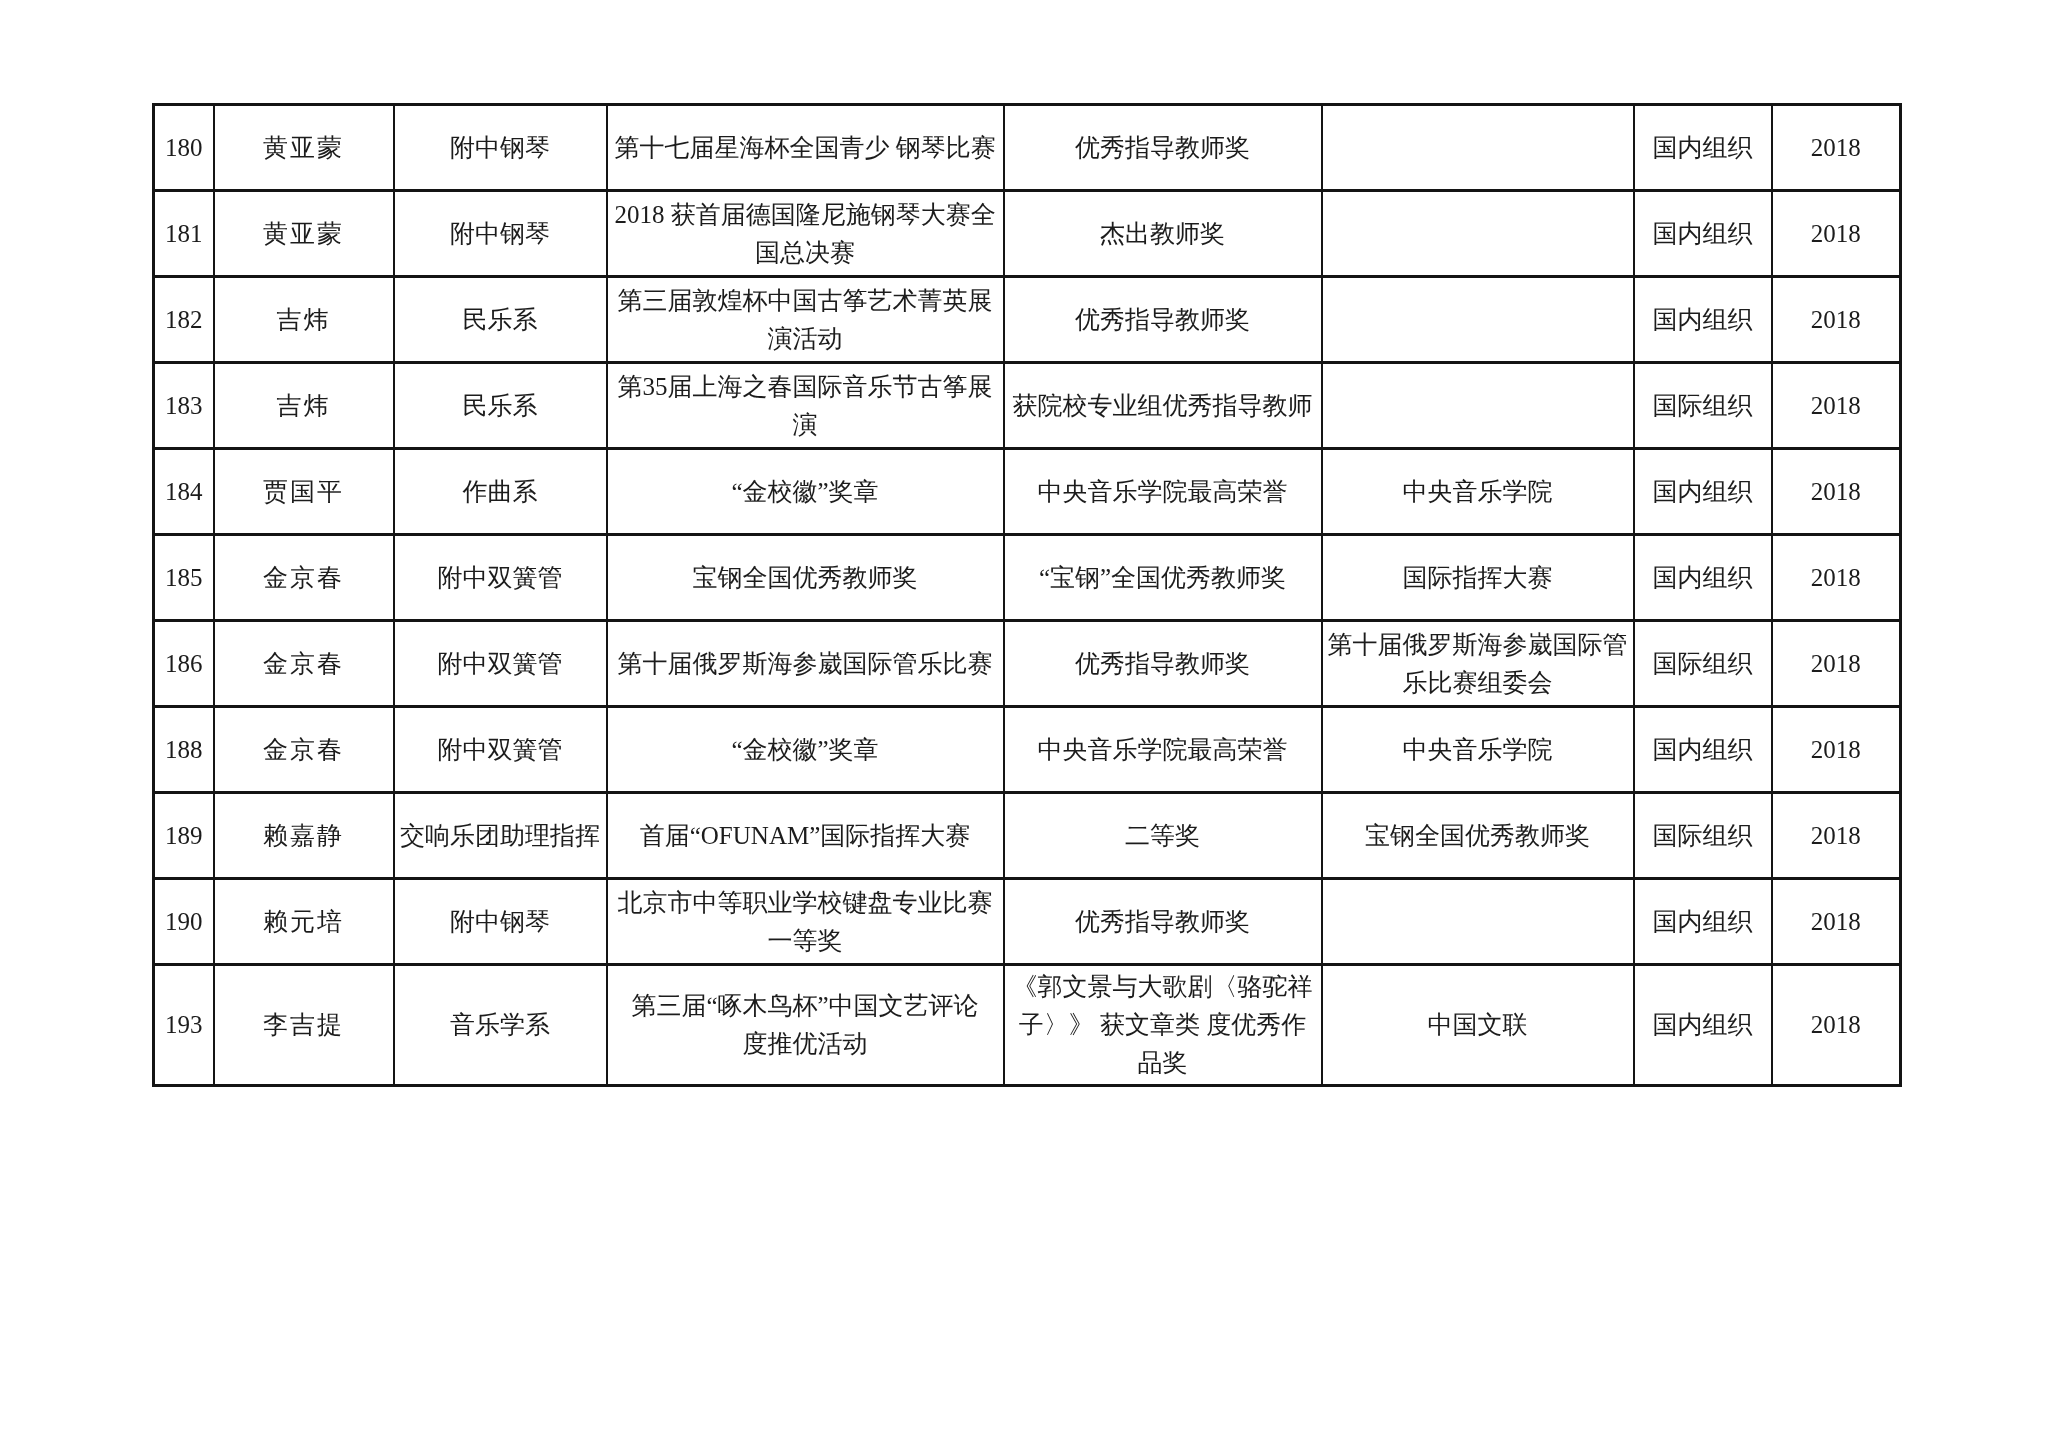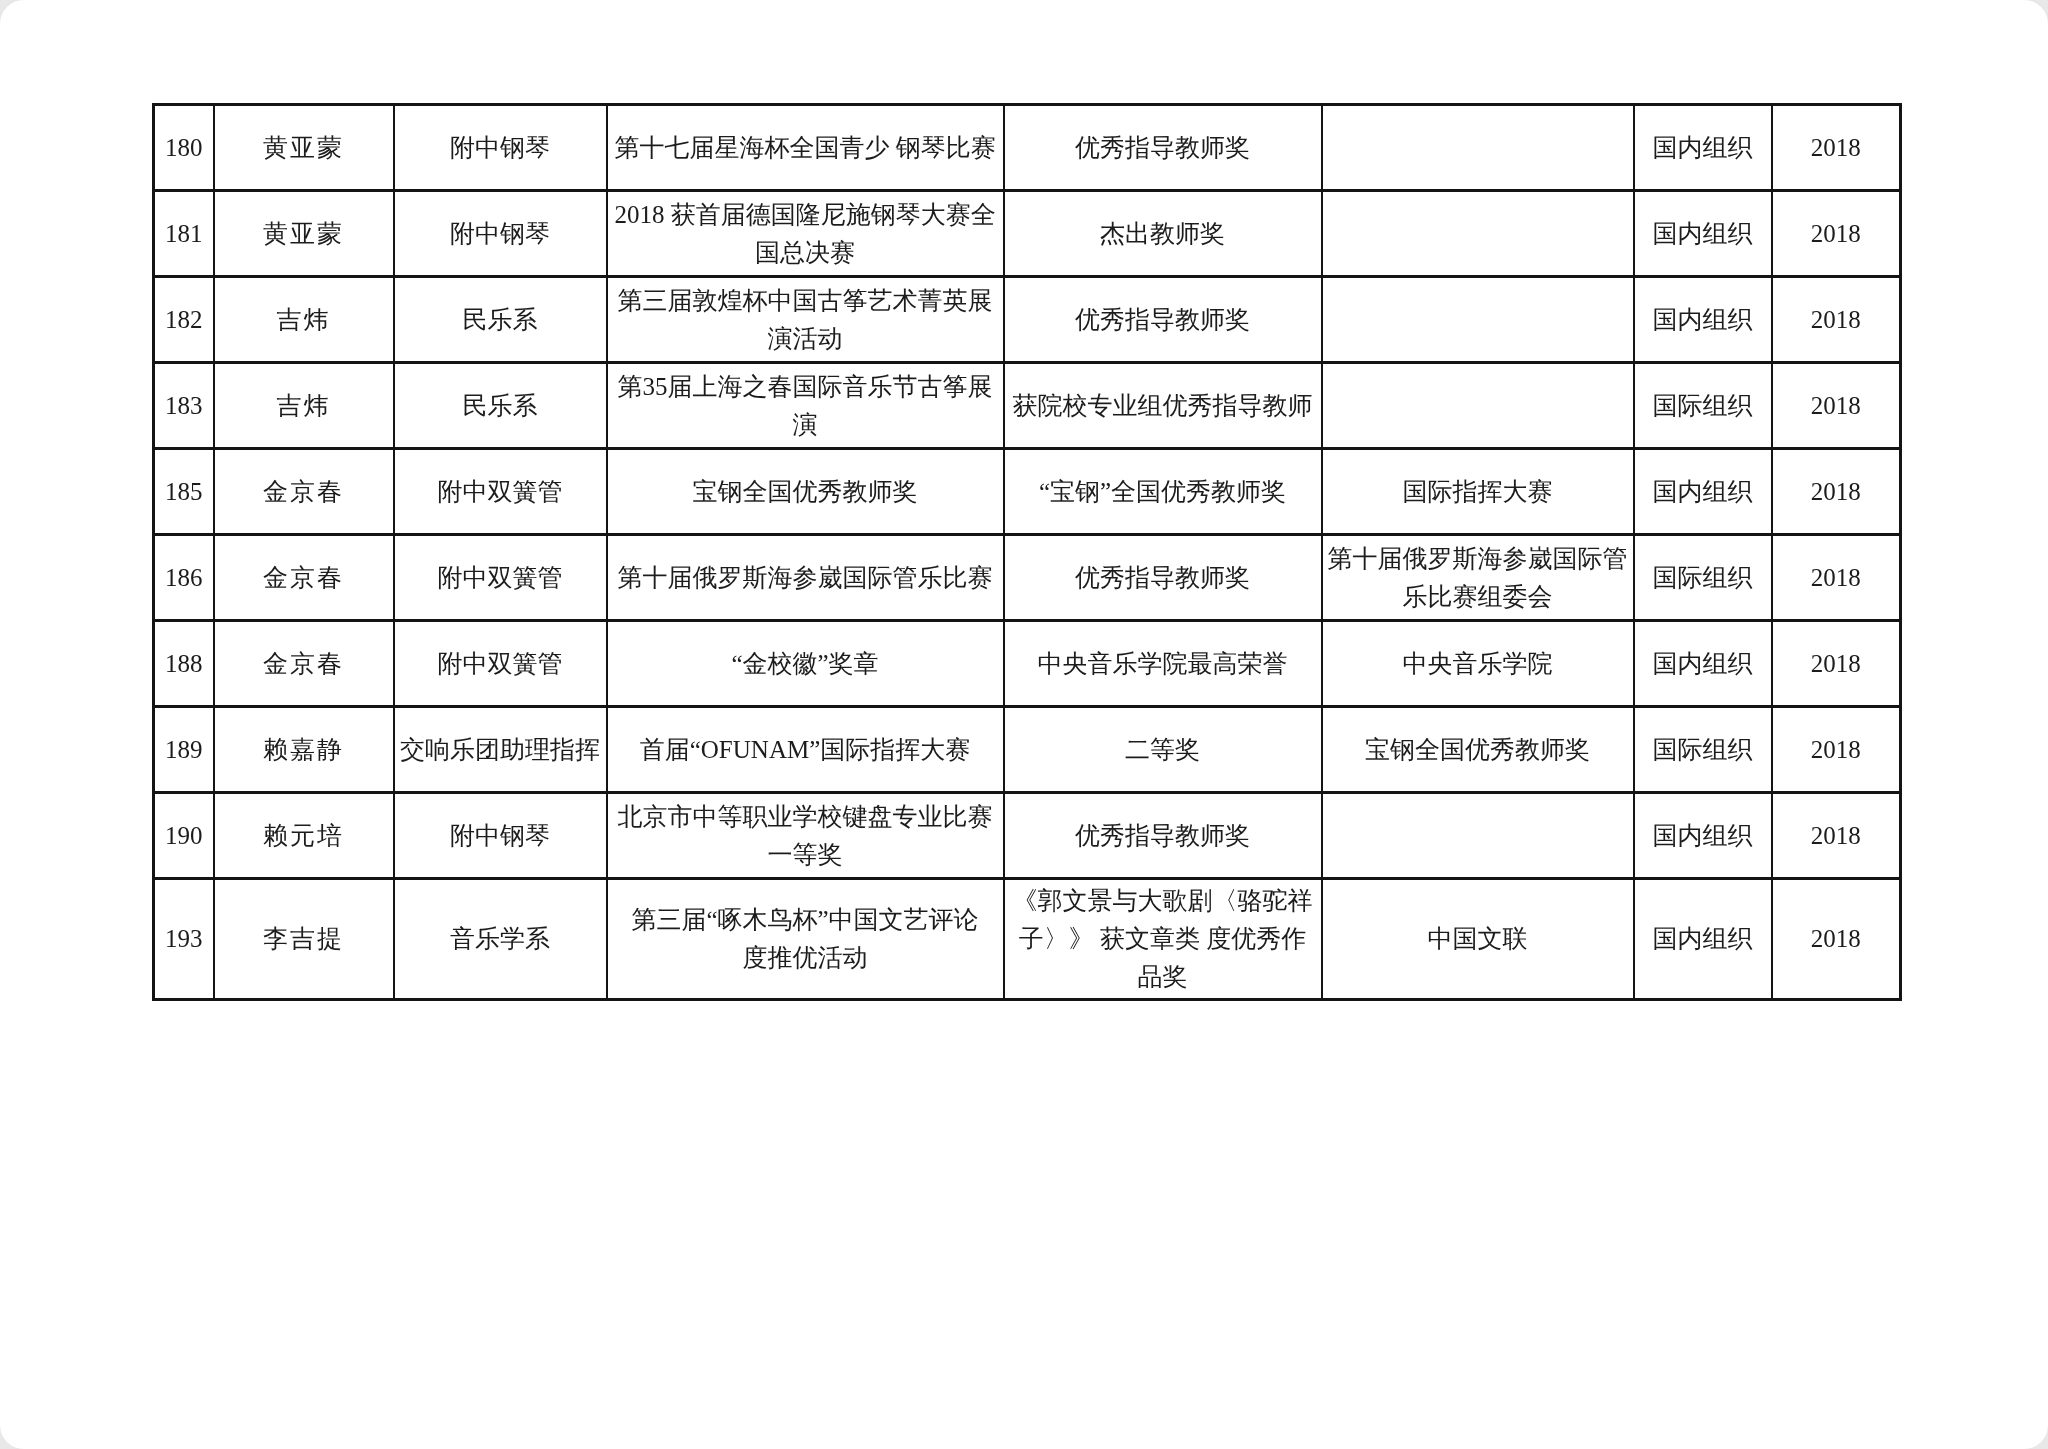--- a/index.html
+++ b/index.html
@@ -3,21 +3,20 @@
 <meta charset="utf-8">
 <style>
   html,body { margin:0; padding:0; background:#e8e8e8; }
   .page {
     position:relative;
     width:2048px; height:1449px;
     background:#ffffff;
     font-family:"Liberation Serif","DejaVu Serif",serif;
     color:#1c1c1c;
     overflow:hidden;
-    border-radius:24px;
   }
   table.awards {
     position:absolute; left:152px; top:103px;
     border-collapse:collapse; table-layout:fixed;
     border:3px solid #141414;
     width:1747px;
   }
   table.awards td {
     border-left:2px solid #141414;
     border-right:2px solid #141414;
@@ -96,20 +95,30 @@
       <td class="f-name">吉炜</td>
       <td class="f-dept">民乐系</td>
       <td class="f-event">第35届上海之春国际音乐节古筝展
 演</td>
       <td class="f-award">获院校专业组优秀指导教师</td>
       <td class="f-org"></td>
       <td class="f-scope">国际组织</td>
       <td class="f-year">2018</td>
     </tr>
         <tr>
+      <td class="f-no">184</td>
+      <td class="f-name">贾国平</td>
+      <td class="f-dept">作曲系</td>
+      <td class="f-event">“金校徽”奖章</td>
+      <td class="f-award">中央音乐学院最高荣誉</td>
+      <td class="f-org">中央音乐学院</td>
+      <td class="f-scope">国内组织</td>
+      <td class="f-year">2018</td>
+    </tr>
+        <tr>
       <td class="f-no">185</td>
       <td class="f-name">金京春</td>
       <td class="f-dept">附中双簧管</td>
       <td class="f-event">宝钢全国优秀教师奖</td>
       <td class="f-award">“宝钢”全国优秀教师奖</td>
       <td class="f-org">国际指挥大赛</td>
       <td class="f-scope">国内组织</td>
       <td class="f-year">2018</td>
     </tr>
         <tr>

